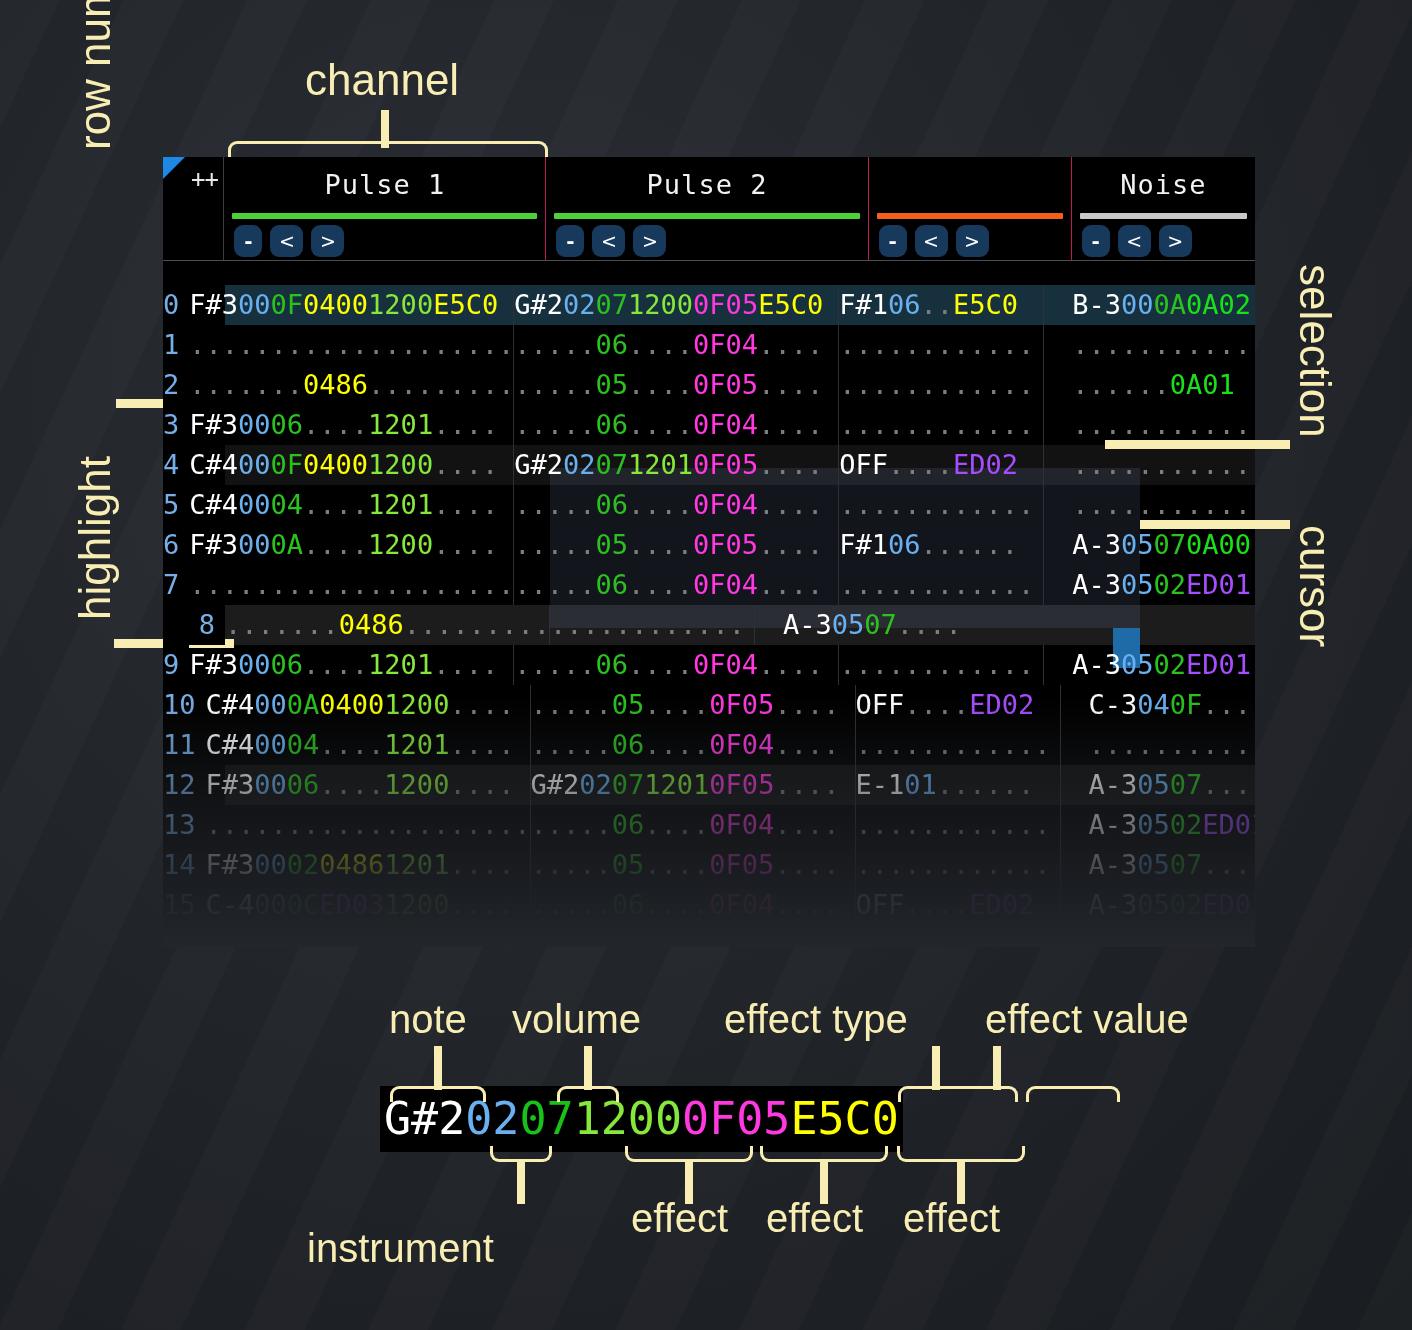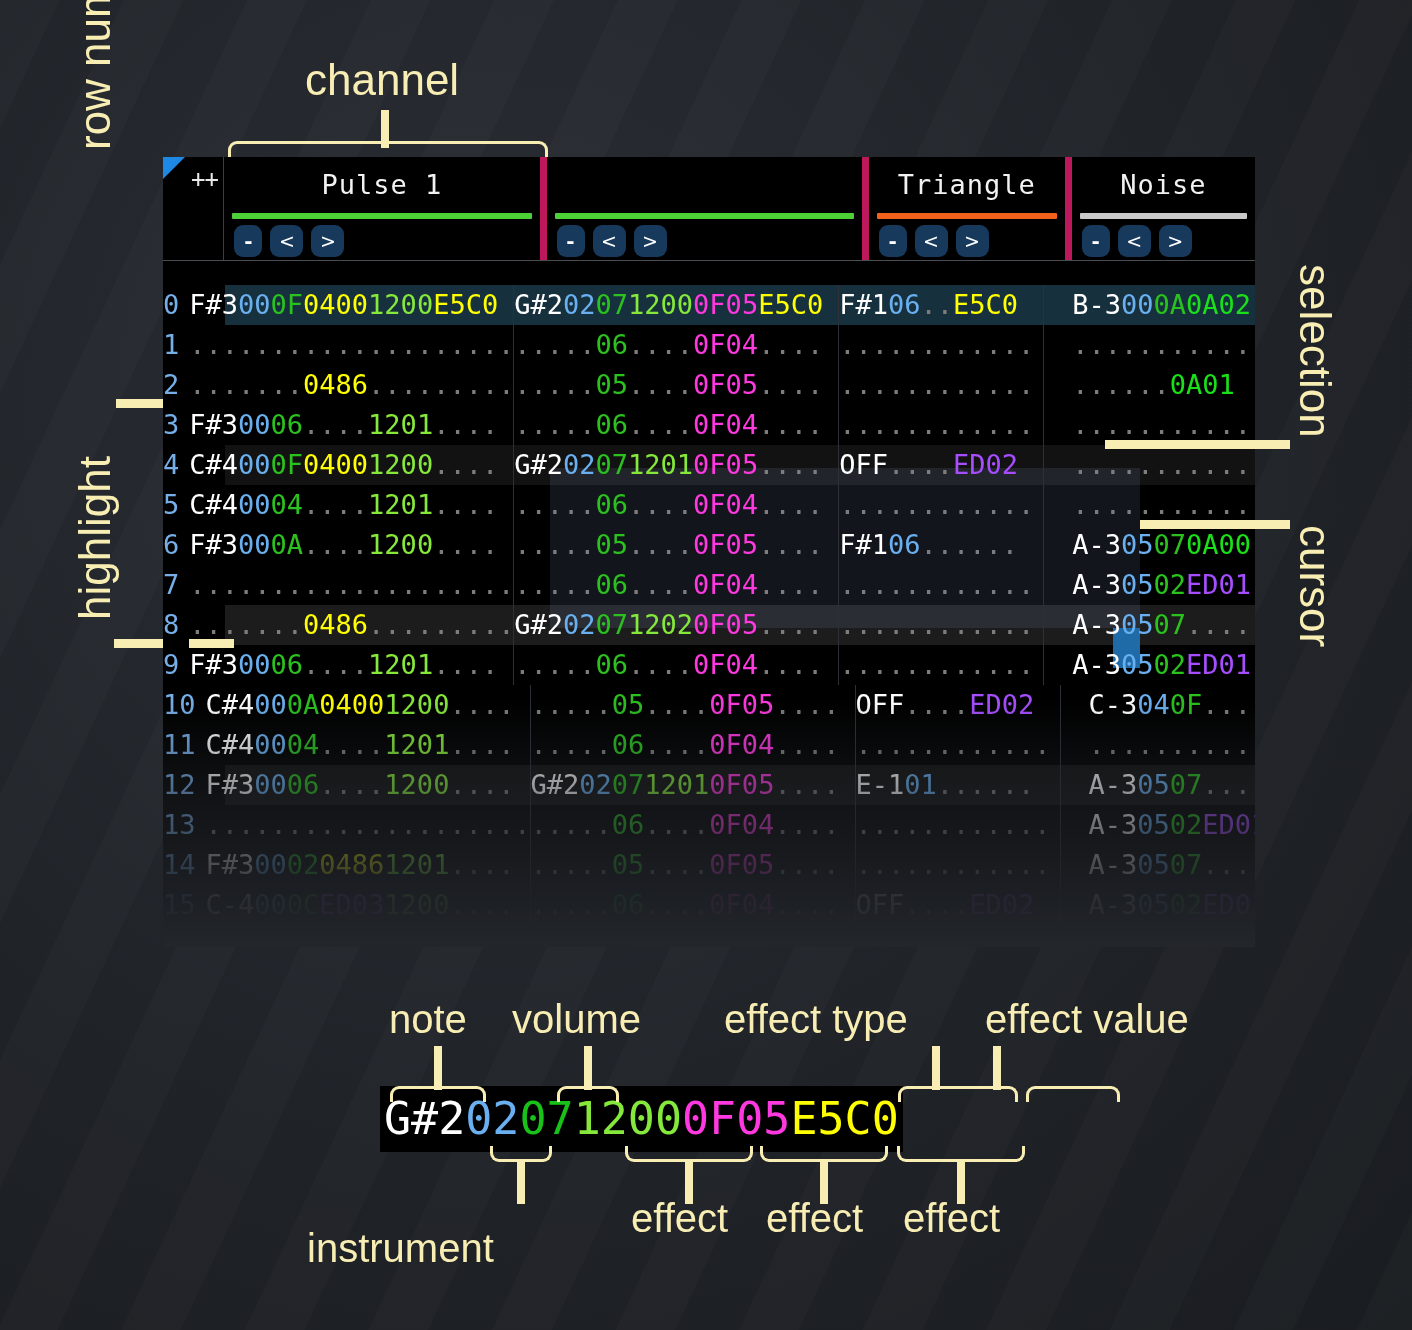--- a/index.html
+++ b/index.html
@@ -39,21 +39,21 @@
   .corner .tri{
     position:absolute;left:0;top:0;width:0;height:0;
     border-top:22px solid #1e88e5;border-right:22px solid transparent;
   }
   .corner .pp{
     position:absolute;left:28px;top:10px;color:#e8e8e8;font-size:24px;
     letter-spacing:-1px;line-height:1;
   }
   .chanhead{
     background:#000;position:relative;box-sizing:border-box;
-    border-right:7px solid #be185d;
+    border-right:1px solid #be185d;
     height:103px;
   }
   .chanhead .ttl{
     text-align:center;color:#f2f2f2;font-size:27px;padding-top:12px;
     letter-spacing:1px;
   }
   .chanhead .bar{
     position:absolute;left:8px;right:8px;top:56px;height:6px;border-radius:1px;
   }
   .chanhead .btns{
@@ -157,29 +157,29 @@
     <div class="chanhead c0" style="width:325px">
       <div class="ttl">Pulse 1</div>
       <div class="bar" style="background: rgb(76, 209, 55);"></div>
       <div class="btns">
         <div class="cbtn minus">-</div>
         <div class="cbtn">&lt;</div>
         <div class="cbtn">&gt;</div>
       </div>
     </div>
     <div class="chanhead c1" style="width:325px">
+      <div class="ttl">Pulse 2</div>
       <div class="bar" style="background: rgb(76, 209, 55);"></div>
       <div class="btns">
         <div class="cbtn minus">-</div>
         <div class="cbtn">&lt;</div>
         <div class="cbtn">&gt;</div>
       </div>
     </div>
     <div class="chanhead c2" style="width:205px">
-      <div class="ttl">Triangle</div>
       <div class="bar" style="background: rgb(242, 96, 26);"></div>
       <div class="btns">
         <div class="cbtn minus">-</div>
         <div class="cbtn">&lt;</div>
         <div class="cbtn">&gt;</div>
       </div>
     </div>
     <div class="chanhead c3" style="width:185px;border-right:none">
       <div class="ttl">Noise</div>
       <div class="bar" style="background: rgb(201, 201, 201);"></div>
@@ -270,21 +270,20 @@
             <div class="chan c1"><span class="dot">.....</span><span class="vol">06</span><span class="dot">....</span><span class="fx2">0F04</span><span class="dot">....</span></div>
             <div class="chan c2"><span class="dot">............</span></div>
             <div class="chan c3"><span class="note">A-3</span><span class="inst">05</span><span class="vol">02</span><span class="fxp">ED01</span></div>
           </div>
         </div>
         <div class="row">
           <div class="rowbg bg-high"></div>
           <div class="rownum">8</div>
           <div class="cells">
             <div class="chan c0"><span class="dot">.......</span><span class="fx3">0486</span><span class="dot">.........</span></div>
-            <div class="chan c1"><span class="note">G#2</span><span class="inst">02</span><span class="vol">07</span><span class="fx1">1202</span><span class="fx2">0F05</span><span class="dot">....</span></div>
             <div class="chan c2"><span class="dot">............</span></div>
             <div class="chan c3"><span class="note">A-3</span><span class="inst">05</span><span class="vol">07</span><span class="dot">....</span></div>
           </div>
         </div>
         <div class="row">
           <div class="rownum">9</div>
           <div class="cells">
             <div class="chan c0"><span class="note">F#3</span><span class="inst">00</span><span class="vol">06</span><span class="dot">....</span><span class="fx1">1201</span><span class="dot">....</span></div>
             <div class="chan c1"><span class="dot">.....</span><span class="vol">06</span><span class="dot">....</span><span class="fx2">0F04</span><span class="dot">....</span></div>
             <div class="chan c2"><span class="dot">............</span></div>

